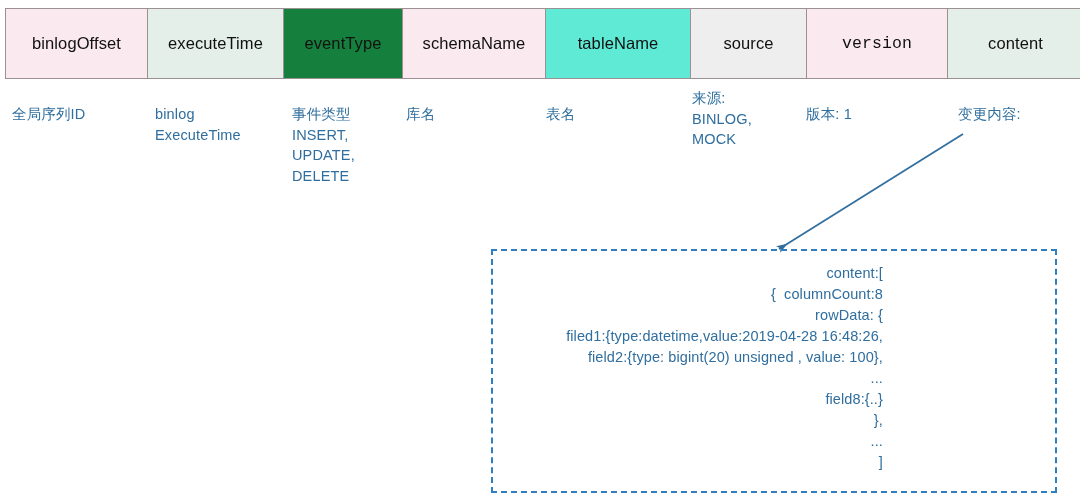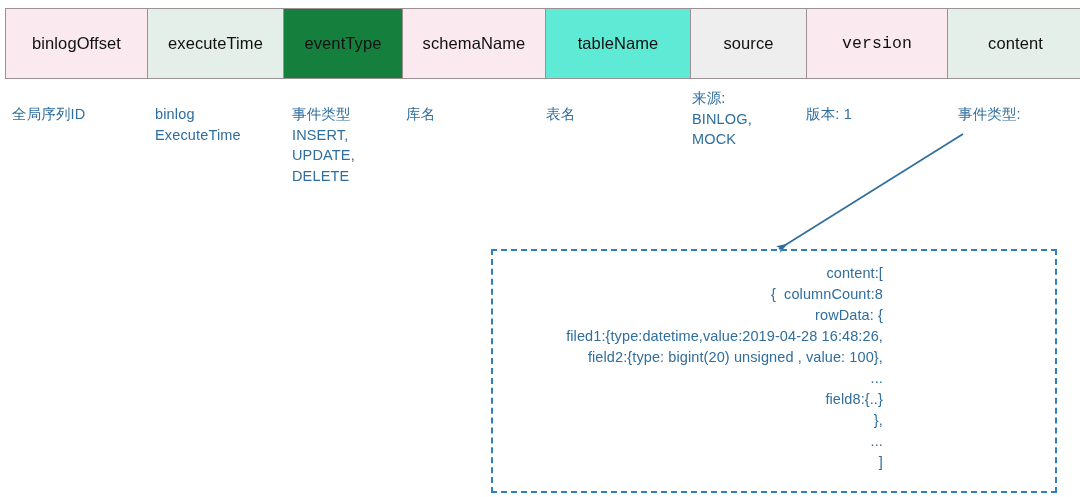--- a/index.html
+++ b/index.html
@@ -110,21 +110,21 @@
       <div class="annot" style="left: 292px; top: 104px;">事件类型
 INSERT,
 UPDATE,
 DELETE</div>
       <div class="annot" style="left: 406px; top: 104px;">库名</div>
       <div class="annot" style="left: 546px; top: 104px;">表名</div>
       <div class="annot" style="left: 692px; top: 88px;">来源:
 BINLOG,
 MOCK</div>
       <div class="annot" style="left: 806px; top: 104px;">版本: 1</div>
-      <div class="annot" style="left: 958px; top: 104px;">事件类型:</div>
+      <div class="annot" style="left: 958px; top: 104px;">变更内容:</div>
     </div>
 
   <svg id="arrow-svg">
     <defs>
       <marker id="arrowhead" markerWidth="11" markerHeight="9" refX="10" refY="4.5" orient="auto" markerUnits="userSpaceOnUse">
         <path d="M0,4.5 L11,0.6 L8.4,4.5 L11,8.4 Z" fill="#2f6e9e"></path>
       </marker>
     </defs>
     <line id="arrow-line" stroke="#2f6e9e" stroke-width="1.7" marker-end="url(#arrowhead)" x1="963" y1="134" x2="779" y2="249"></line>
   </svg>

